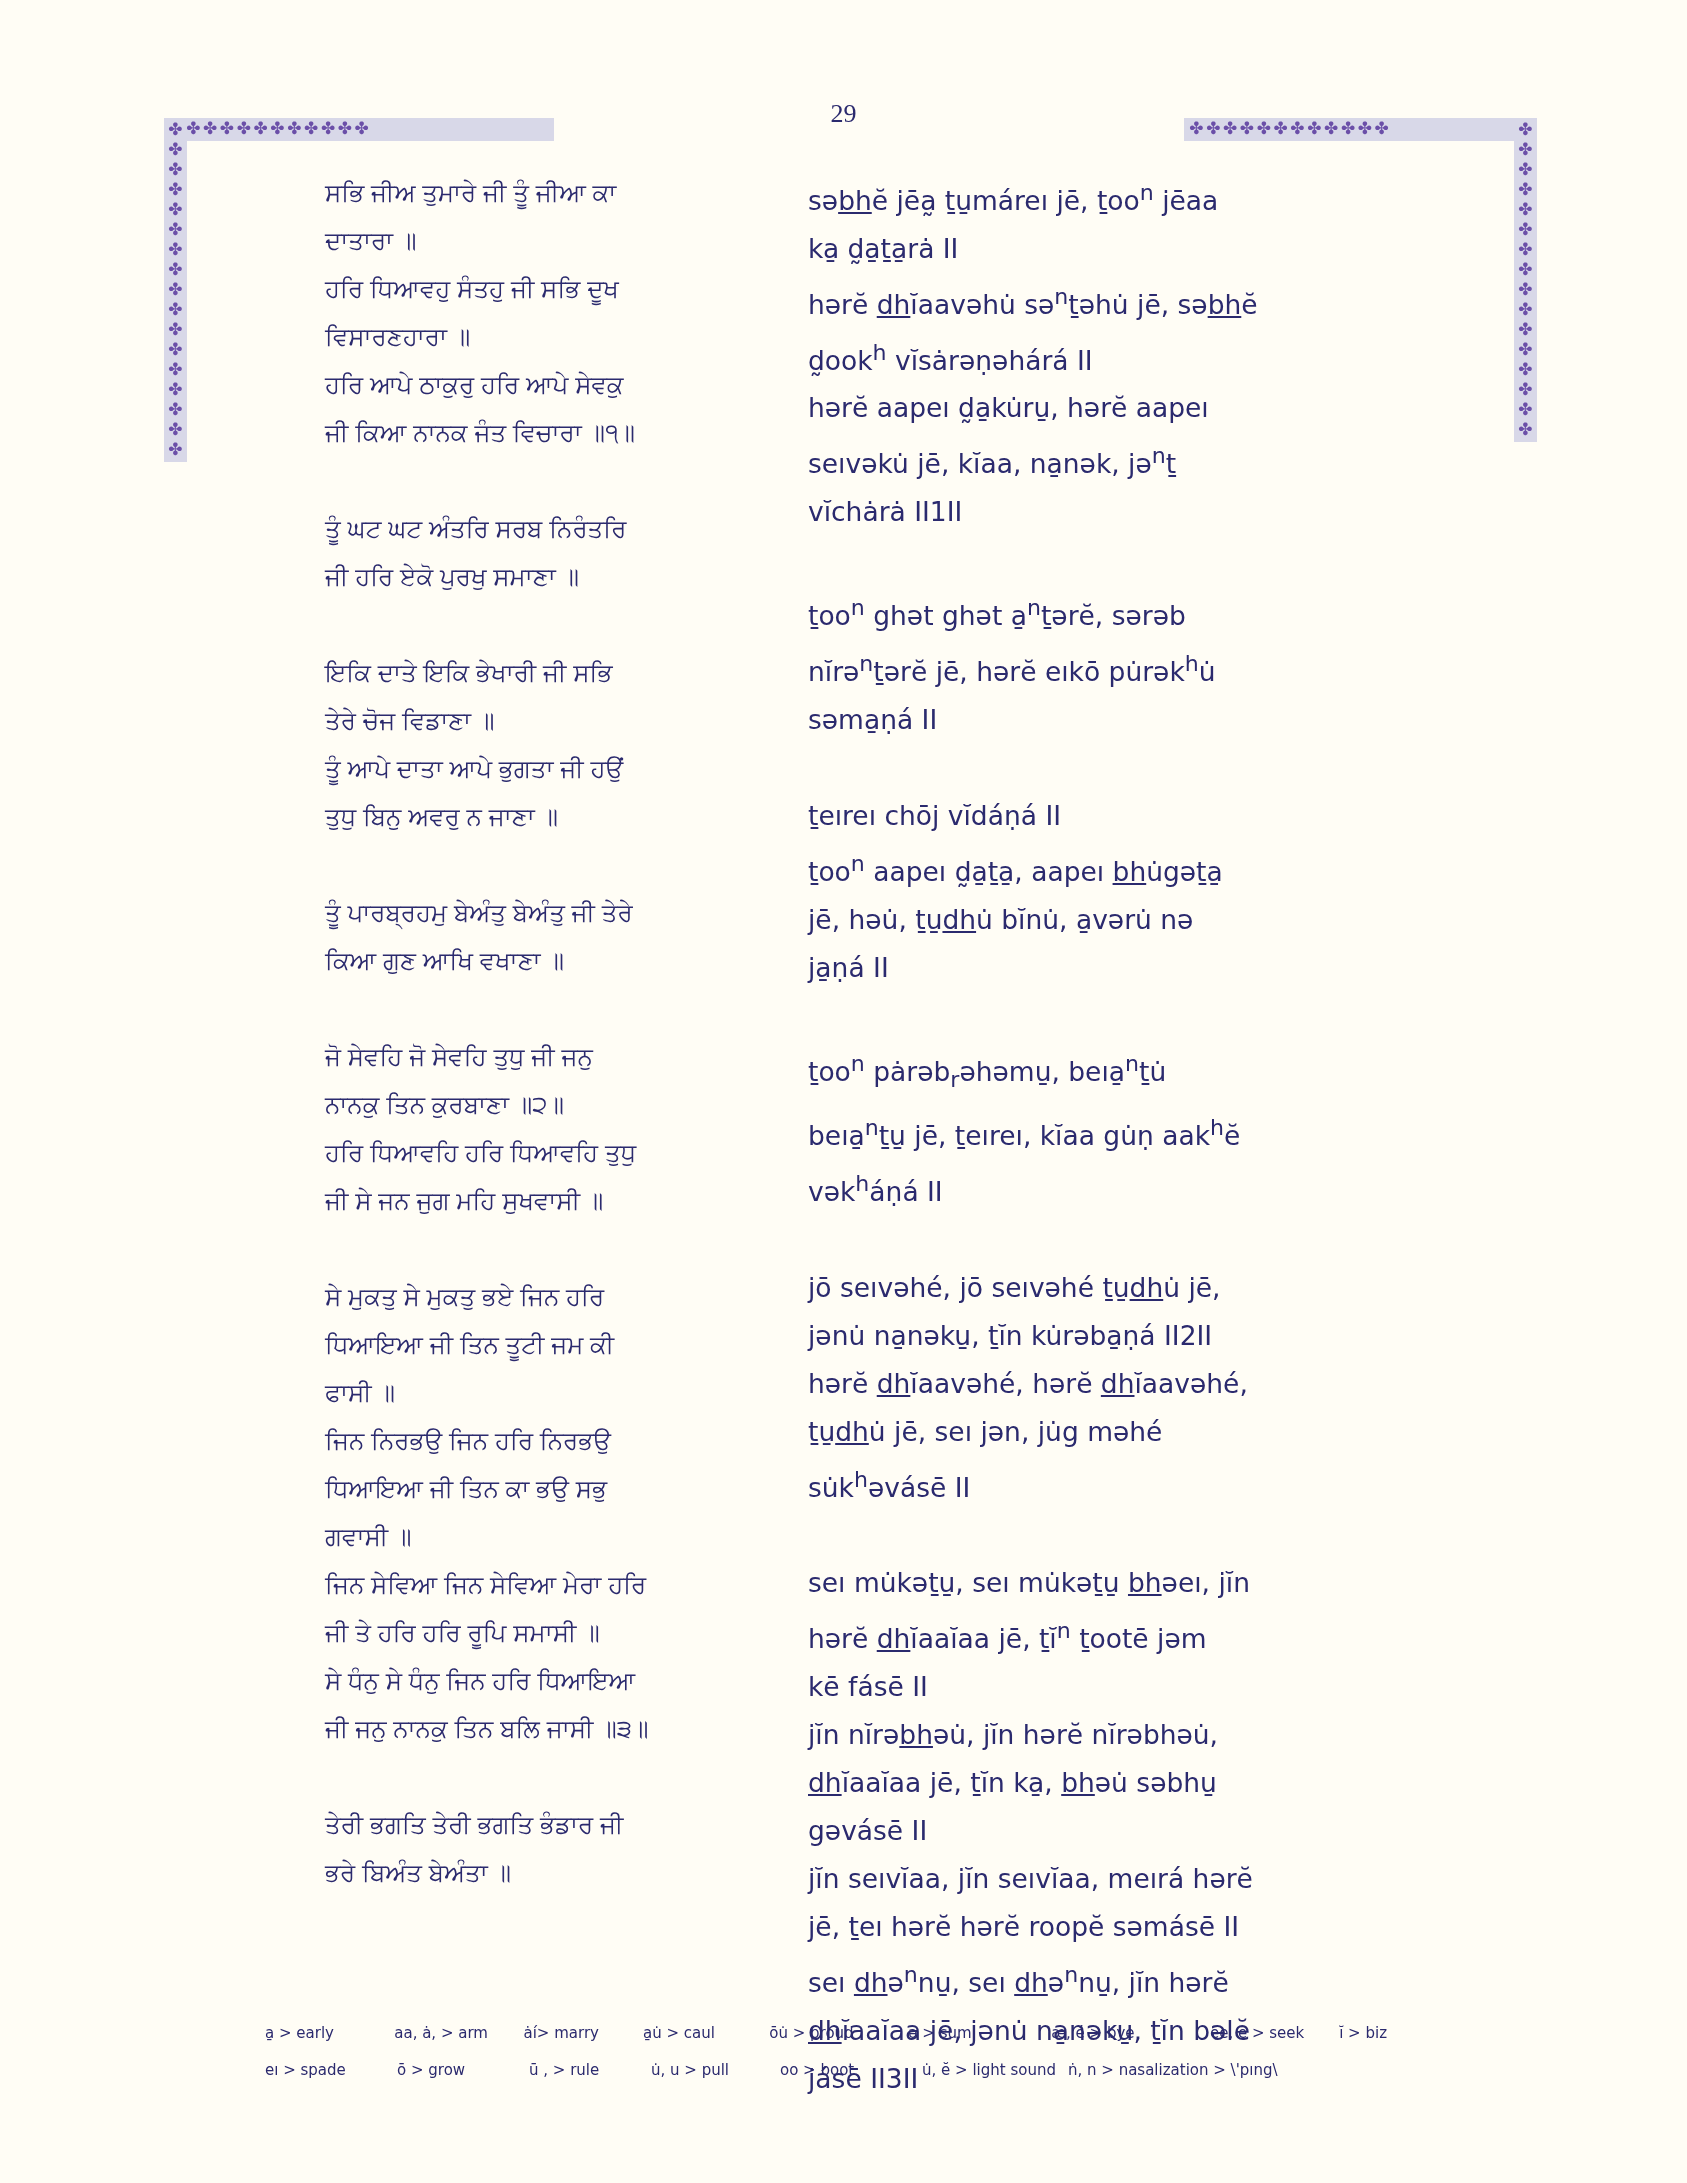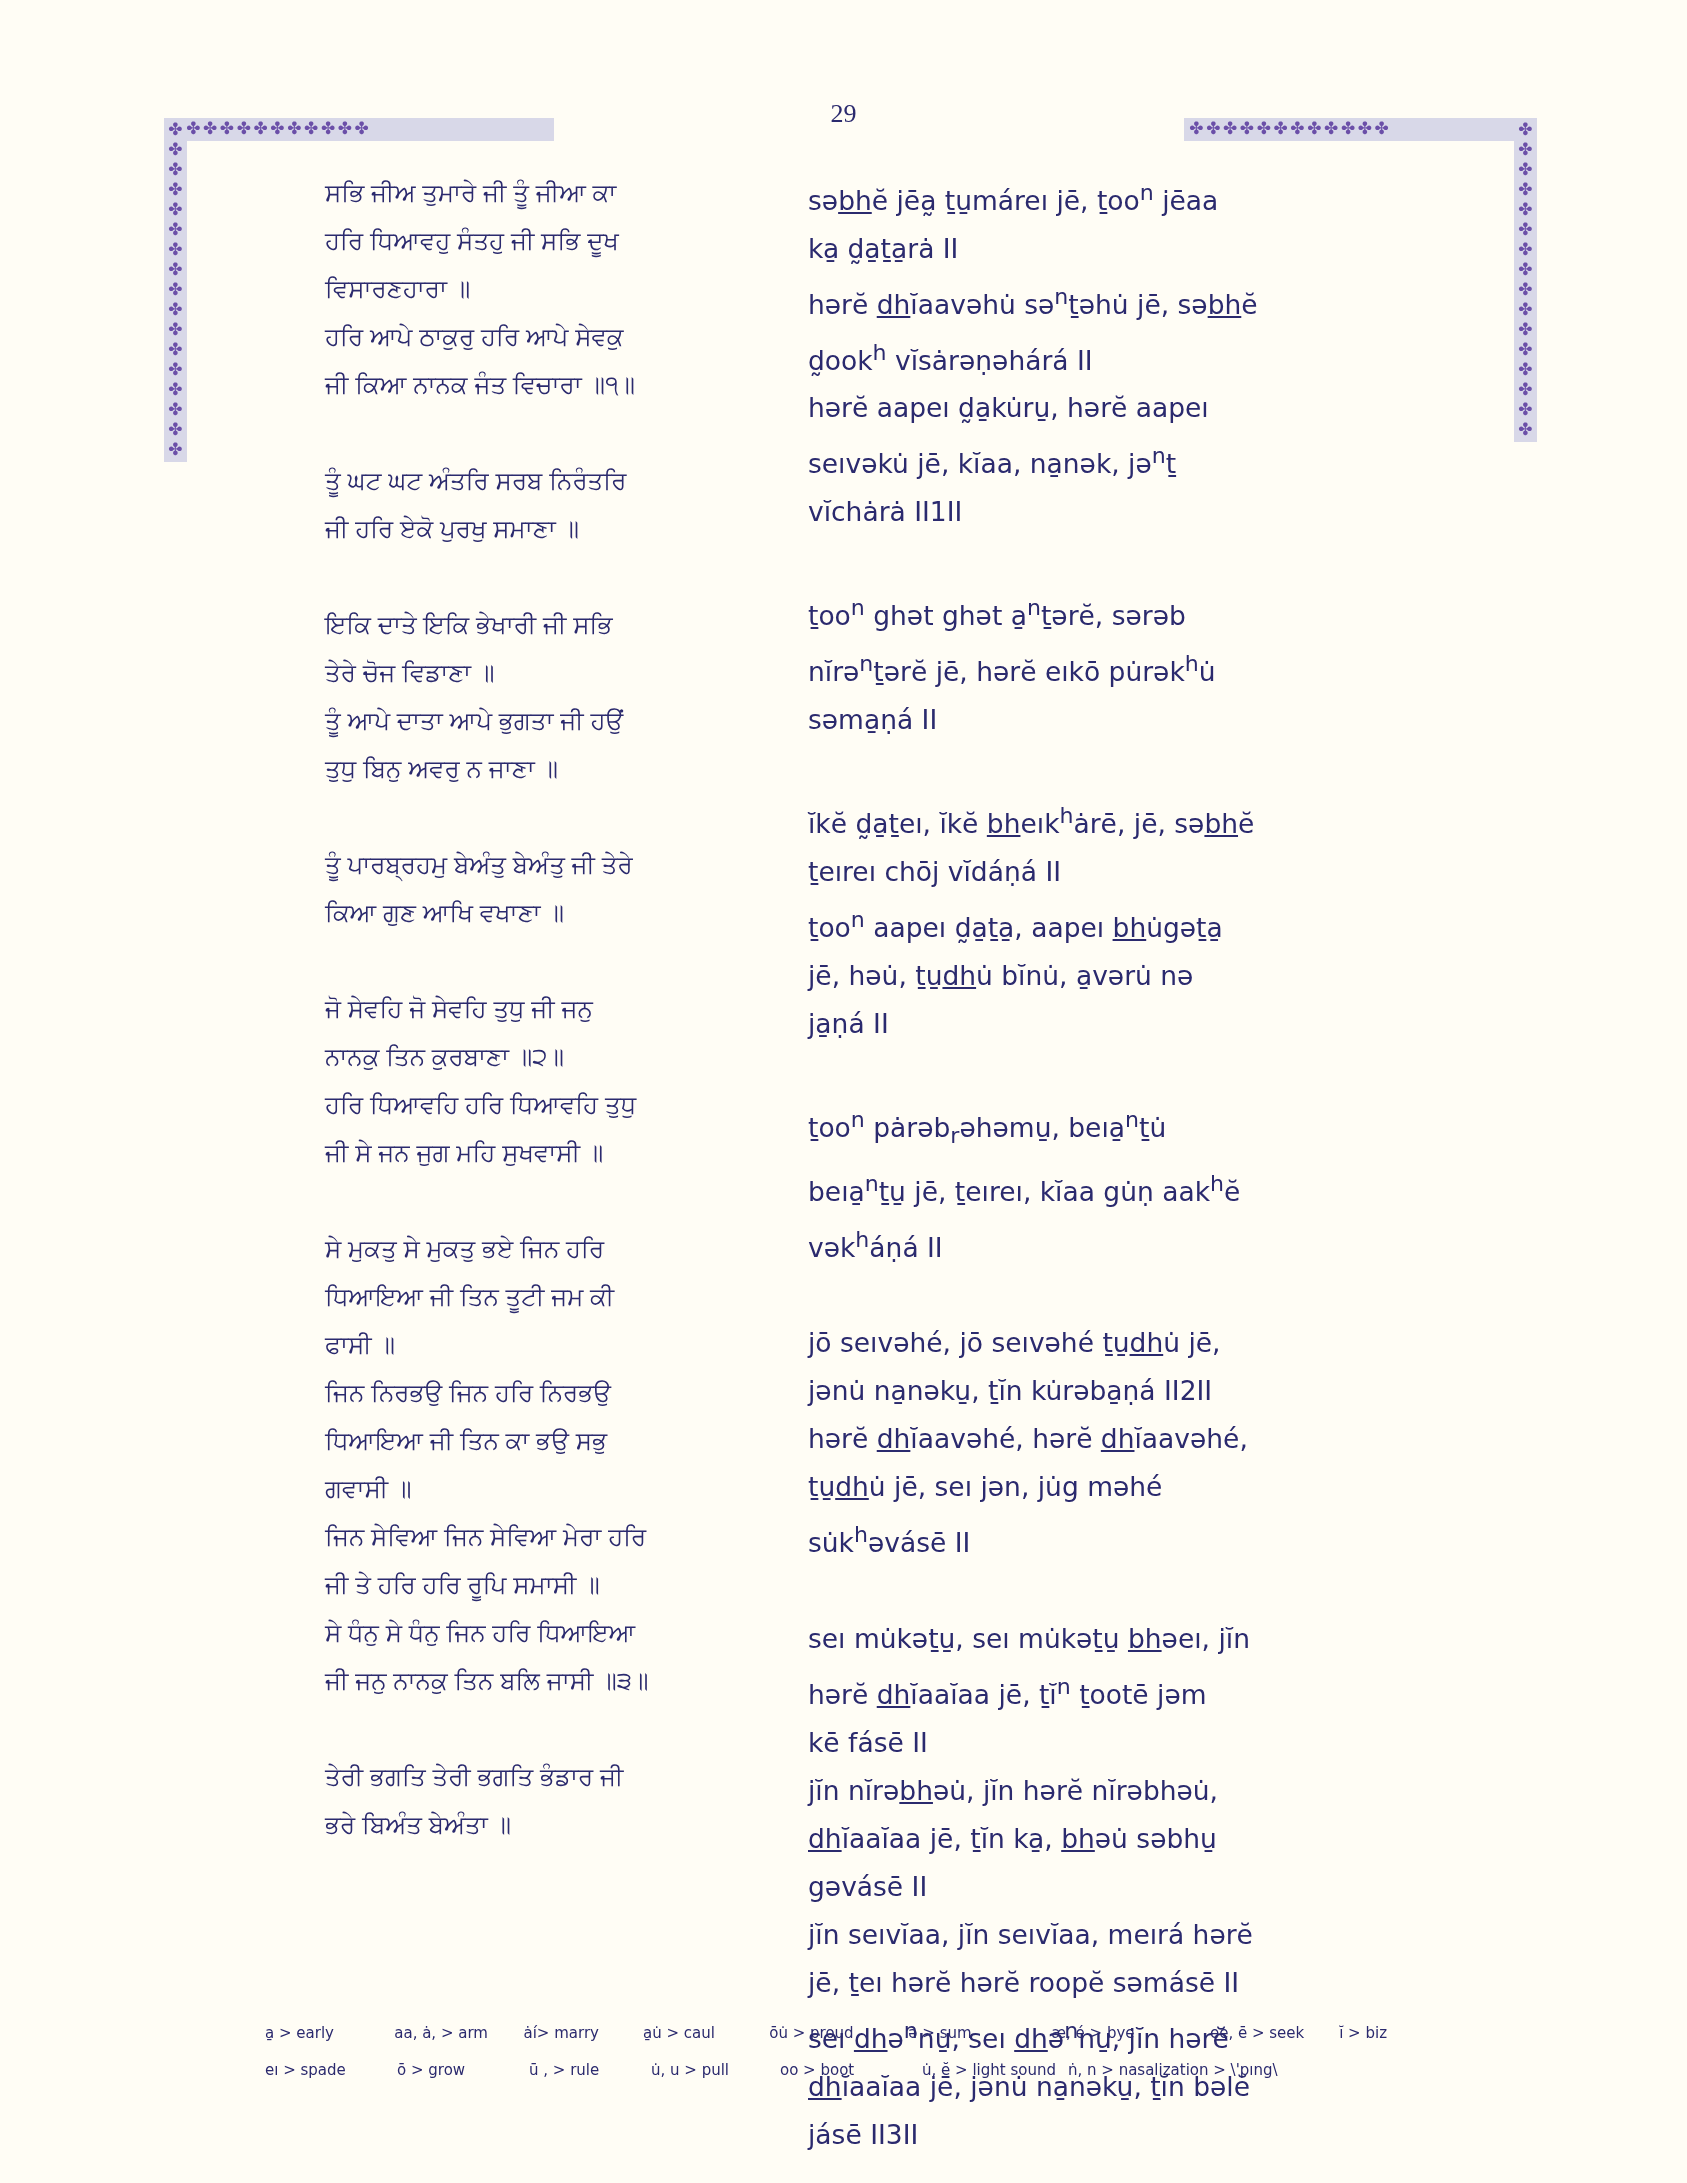--- a/index.html
+++ b/index.html
@@ -196,20 +196,21 @@
       <div style="line-height: 20px;">✤</div>
       <div style="line-height: 20px;">✤</div>
       <div style="line-height: 20px;">✤</div>
       <div style="line-height: 20px;">✤</div>
       <div style="line-height: 20px;">✤</div>
     </div>
 
   <div class="col col-gurmukhi" id="gurmukhi-col">
       <div class="stanza">
         <div class="line">ਸਭਿ ਜੀਅ ਤੁਮਾਰੇ ਜੀ ਤੂੰ ਜੀਆ ਕਾ</div>
+        <div class="line">ਦਾਤਾਰਾ ॥</div>
         <div class="line">ਹਰਿ ਧਿਆਵਹੁ ਸੰਤਹੁ ਜੀ ਸਭਿ ਦੂਖ</div>
         <div class="line">ਵਿਸਾਰਣਹਾਰਾ ॥</div>
         <div class="line">ਹਰਿ ਆਪੇ ਠਾਕੁਰੁ ਹਰਿ ਆਪੇ ਸੇਵਕੁ</div>
         <div class="line">ਜੀ ਕਿਆ ਨਾਨਕ ਜੰਤ ਵਿਚਾਰਾ ॥੧॥</div>
       </div>
       <div class="gap"></div>
       <div class="stanza">
         <div class="line">ਤੂੰ ਘਟ ਘਟ ਅੰਤਰਿ ਸਰਬ ਨਿਰੰਤਰਿ</div>
         <div class="line">ਜੀ ਹਰਿ ਏਕੋ ਪੁਰਖੁ ਸਮਾਣਾ ॥</div>
       </div>
@@ -262,21 +263,20 @@
         <div class="line">vĭchȧrȧ  II1II</div>
       </div>
       <div class="gap"></div>
       <div class="stanza">
         <div class="line">ṯoo<sup>n</sup>  ghət  ghət  a̱<sup>n</sup>ṯərĕ,  sərəb</div>
         <div class="line">nĭrə<sup>n</sup>ṯərĕ  jē,  hərĕ  eıkō  pu̇rək<sup>h</sup>u̇</div>
         <div class="line">səma̱ṇá  II</div>
       </div>
       <div class="gap"></div>
       <div class="stanza">
-        <div class="line">ĭkĕ  d̰a̱ṯeı,  ĭkĕ  <u>bh</u>eık<sup>h</sup>ȧrē,  jē,  sə<u>bh</u>ĕ</div>
         <div class="line">ṯeıreı  chōj  vĭdáṇá  II</div>
         <div class="line">ṯoo<sup>n</sup>  aapeı  d̰a̱ṯa̱,  aapeı  <u>bh</u>u̇gəṯa̱</div>
         <div class="line">jē,  həu̇,  ṯu̱<u>dh</u>u̇  bĭnu̇,  a̱vəru̇  nə</div>
         <div class="line">ja̱ṇá  II</div>
       </div>
       <div class="gap"></div>
       <div class="stanza">
         <div class="line">ṯoo<sup>n</sup>    pȧrəb<sub>r</sub>əhəmu̱,         beıa̱<sup>n</sup>ṯu̇</div>
         <div class="line">beıa̱<sup>n</sup>ṯu̱  jē,  ṯeıreı,  kĭaa  gu̇ṇ  aak<sup>h</sup>ĕ</div>
         <div class="line">vək<sup>h</sup>áṇá  II</div>

